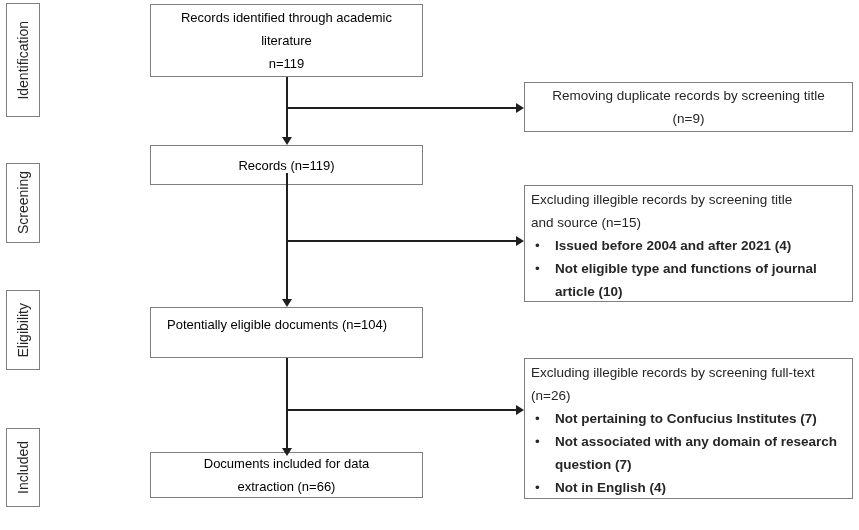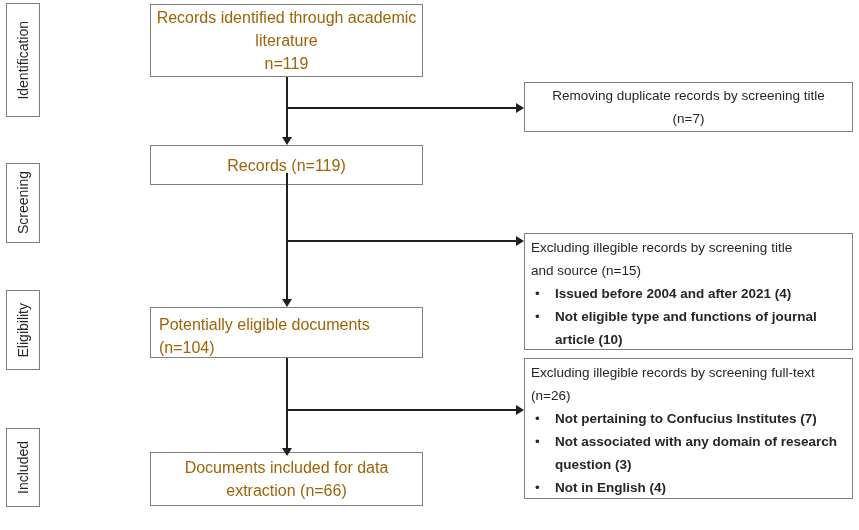--- a/index.html
+++ b/index.html
@@ -42,51 +42,51 @@
   .stage.s4 { top: 428px; height: 79px; }
 
   
   .mbox {
     position: absolute;
     left: 150px;
     width: 273px;
     border: 1px solid #7f7f7f;
     background: #ffffff;
     box-sizing: border-box;
-    font-size: 16px;
+    font-size: 13px;
     line-height: 23px;
-    color: #a16207;
+    color: #000000;
   }
   .mbox.center {
     display: flex;
     align-items: center;
     justify-content: center;
     text-align: center;
   }
   .mbox span { white-space: pre-line; }
   .mbox.m1 { top: 4px;   height: 73px; }
   .mbox.m2 { top: 145px; height: 40px; }
-  .mbox.m3 { top: 307px; height: 51px; padding: 5px 8px; }
-  .mbox.m4 { top: 452px; height: 54px; }
+  .mbox.m3 { top: 307px; height: 51px; padding: 5px 16px; }
+  .mbox.m4 { top: 452px; height: 46px; }
 
   
   .sbox {
     position: absolute;
     left: 524px;
     width: 329px;
     border: 1px solid #7f7f7f;
     background: #ffffff;
     box-sizing: border-box;
     font-size: 13.5px;
     line-height: 23px;
     color: #262626;
     padding: 2px 6px;
   }
   .sbox.r1 { top: 82px;  height: 50px; display: flex; align-items: center; justify-content: center; text-align: center; }
-  .sbox.r2 { top: 185px; height: 117px; margin-top: 48px; }
+  .sbox.r2 { top: 185px; height: 117px; }
   .sbox.r3 { top: 342px; height: 141px; margin-top: 16px; }
   .sbox .title { white-space: pre-line; }
   .bullet {
     display: flex;
     align-items: flex-start;
   }
   .bullet .dot {
     width: 24px;
     flex: 0 0 24px;
     text-align: left;
@@ -170,21 +170,21 @@
   <div class="mbox m3">
     <span>Potentially eligible documents (n=104)</span>
   </div>
   <div class="mbox m4 center">
     <span>Documents included for data
 extraction  (n=66)</span>
   </div>
 
   <div class="sbox r1">
     <span class="title">Removing duplicate records by screening title
-(n=7)</span>
+(n=9)</span>
   </div>
 
   <div class="sbox r2">
     <div class="title">Excluding illegible records by screening title
 and source (n=15)</div>
     <div class="bullet">
       <span class="dot">•</span>
       <span class="btext">Issued before 2004 and after 2021 (4)</span>
     </div>
     <div class="bullet">
@@ -195,21 +195,21 @@
 
   <div class="sbox r3">
     <div class="title">Excluding illegible records by screening full-text
 (n=26)</div>
     <div class="bullet">
       <span class="dot">•</span>
       <span class="btext">Not pertaining to Confucius Institutes (7)</span>
     </div>
     <div class="bullet">
       <span class="dot">•</span>
-      <span class="btext">Not associated with any domain of research question (3)</span>
+      <span class="btext">Not associated with any domain of research question (7)</span>
     </div>
     <div class="bullet">
       <span class="dot">•</span>
       <span class="btext">Not in English (4)</span>
     </div>
   </div>
 
   <div class="vline a1"></div>
   <div class="head-down h1"></div>
   <div class="vline a2"></div>

